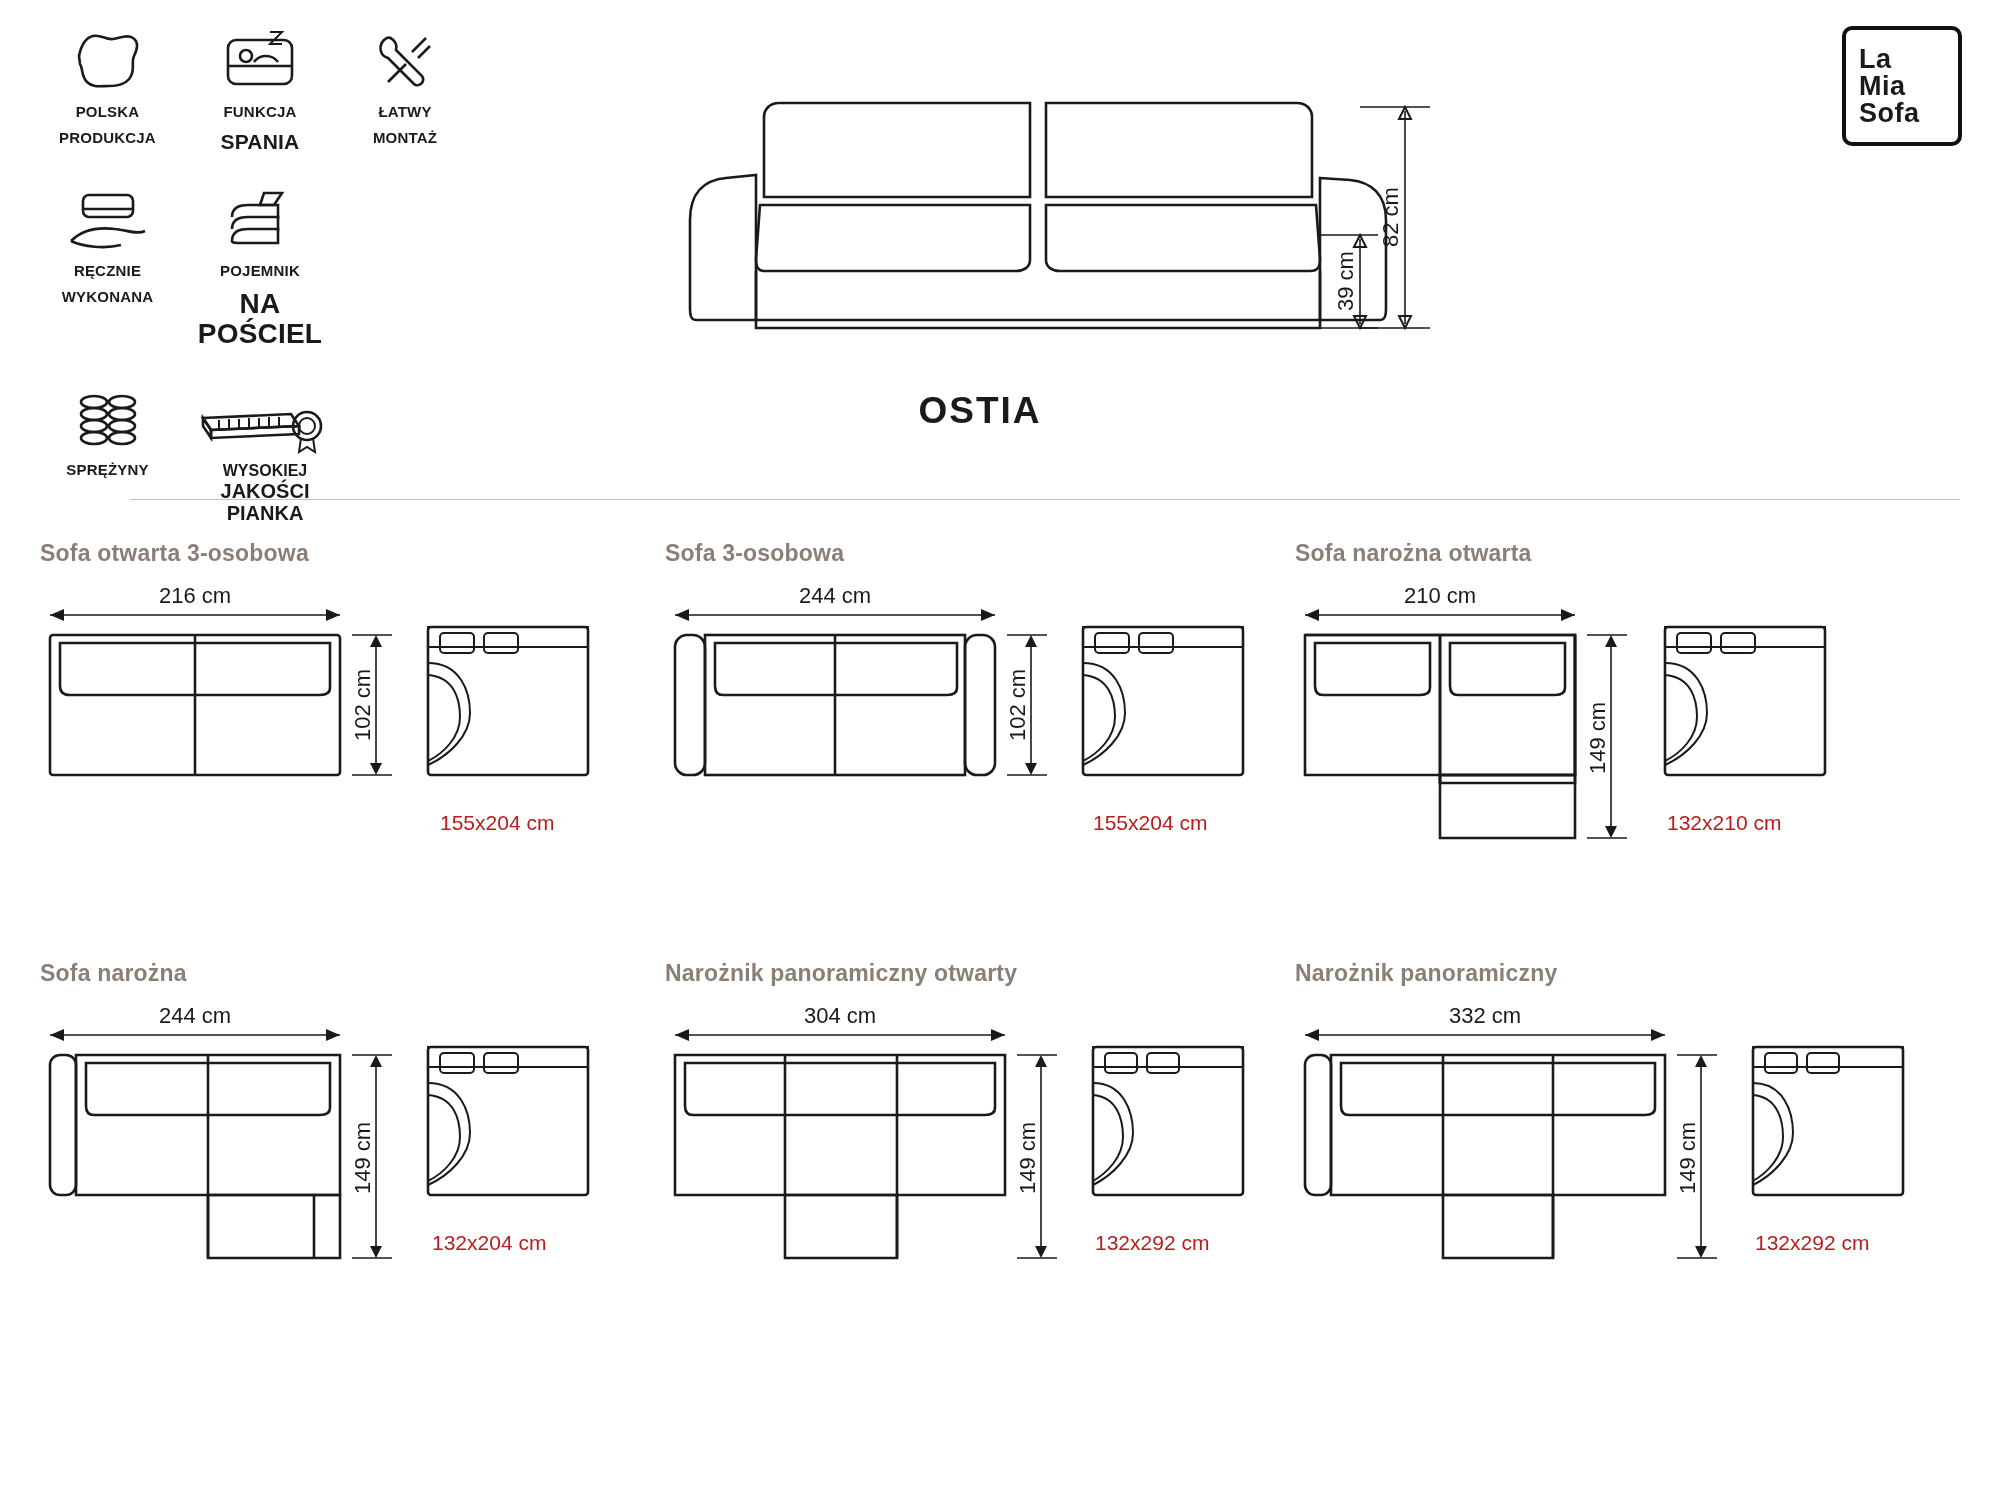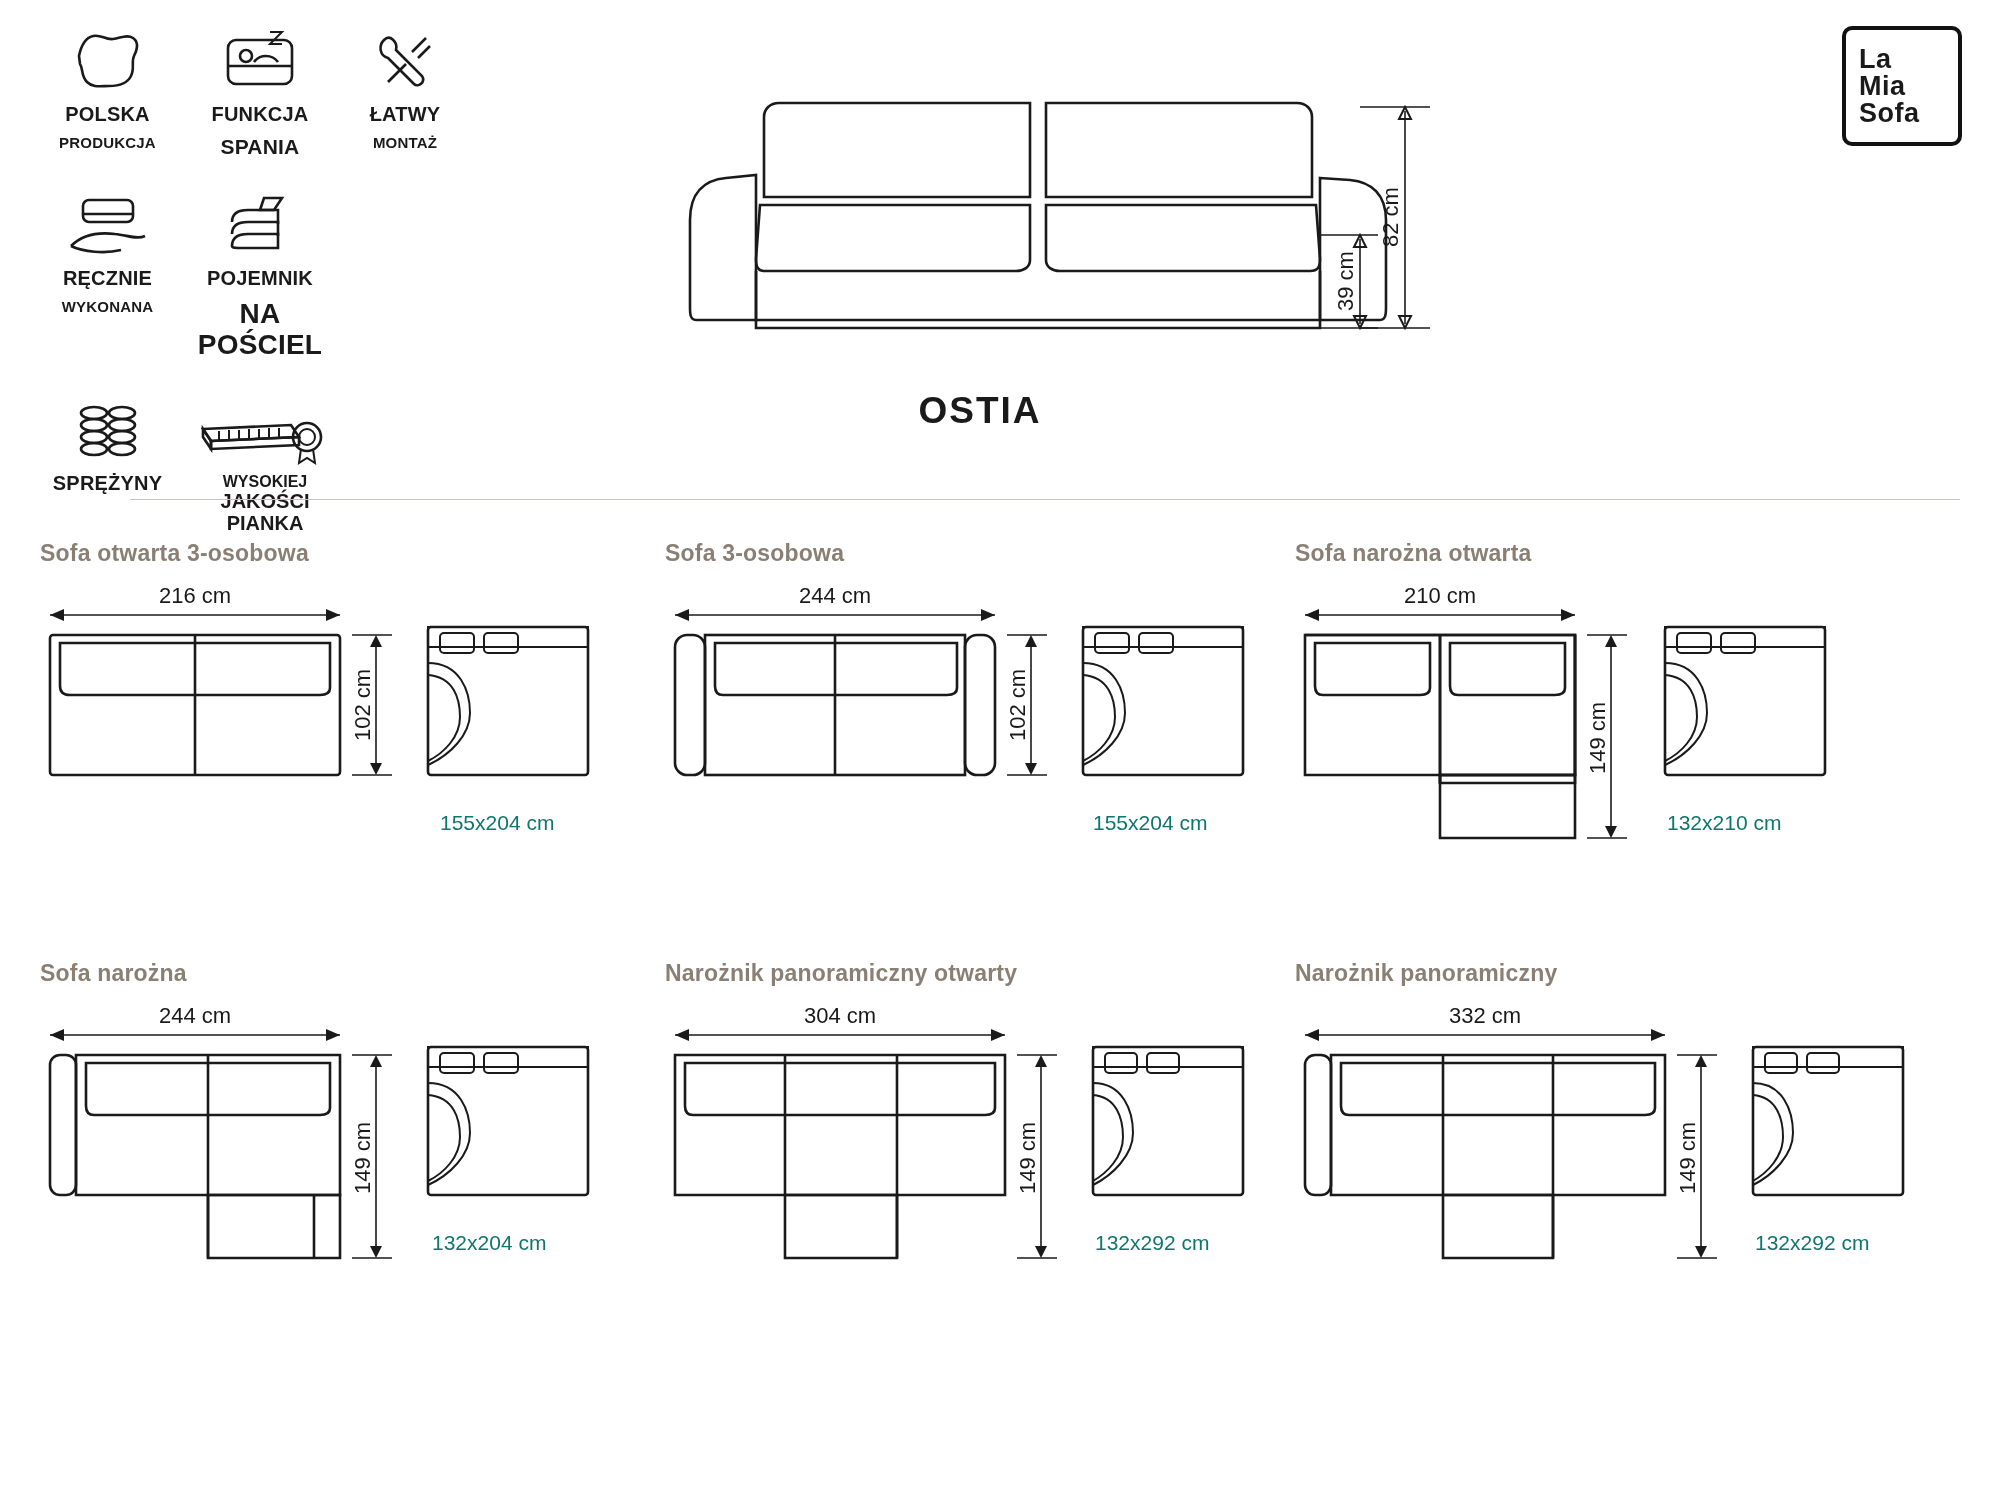--- a/index.html
+++ b/index.html
@@ -11,21 +11,21 @@
     position:relative;
     overflow:hidden;
   }
   .page{position:absolute;inset:0;}
 
   
   .features{position:absolute;left:30px;top:20px;width:470px;}
   .feat-row{display:flex;align-items:flex-start;}
   .feat{display:flex;flex-direction:column;align-items:center;text-align:center;}
   .feat-ico{height:78px;display:flex;align-items:flex-end;justify-content:center;}
-  .feat-l1{font-size:20px;font-weight:bold;letter-spacing:.2px;line-height:1.05;margin-top:6px;}
+  .feat-l1{font-size:15px;font-weight:bold;letter-spacing:.2px;line-height:1.05;margin-top:6px;}
   .feat-l2{font-size:15px;font-weight:bold;letter-spacing:.2px;line-height:1.1;margin-top:10px;}
   .feat-sm1{font-size:16px;font-weight:bold;line-height:1.1;margin-top:6px;}
   .feat-sm2{font-size:20px;font-weight:bold;line-height:1.1;}
 
   
   .logo{
     position:absolute;right:38px;top:26px;width:120px;height:120px;
     border:4px solid #111;border-radius:10px;
     display:flex;flex-direction:column;justify-content:center;align-items:flex-start;
     padding-left:13px;box-sizing:border-box;
@@ -39,21 +39,21 @@
     text-align:center;font-size:37px;font-weight:bold;letter-spacing:2px;
   }
 
   .divider{position:absolute;left:130px;top:499px;width:1830px;height:1px;background:#c9c3bd;}
 
   
   .grid{position:absolute;left:0;top:540px;width:2000px;}
   .cell{position:absolute;}
   .cell-title{font-size:23px;color:#8a7f74;font-weight:bold;letter-spacing:.2px;}
   .cell-body{position:relative;margin-top:16px;height:300px;}
-  .bedlabel{position:absolute;font-size:21px;color:#0f766e;white-space:nowrap;}
+  .bedlabel{position:absolute;font-size:21px;color:#b91c1c;white-space:nowrap;}
   svg{display:block;overflow:visible;}
   .ln{fill:none;stroke:#1a1a1a;stroke-width:2;}
   .ln3{fill:none;stroke:#1a1a1a;stroke-width:2.6;}
   .dim{fill:none;stroke:#1a1a1a;stroke-width:1.6;}
   .dimtxt{font-family:"Liberation Sans",sans-serif;font-size:22px;fill:#1a1a1a;}
   .vtxt{font-family:"Liberation Sans",sans-serif;font-size:22px;fill:#1a1a1a;}
 </style>
 </head>
 <body>
 

